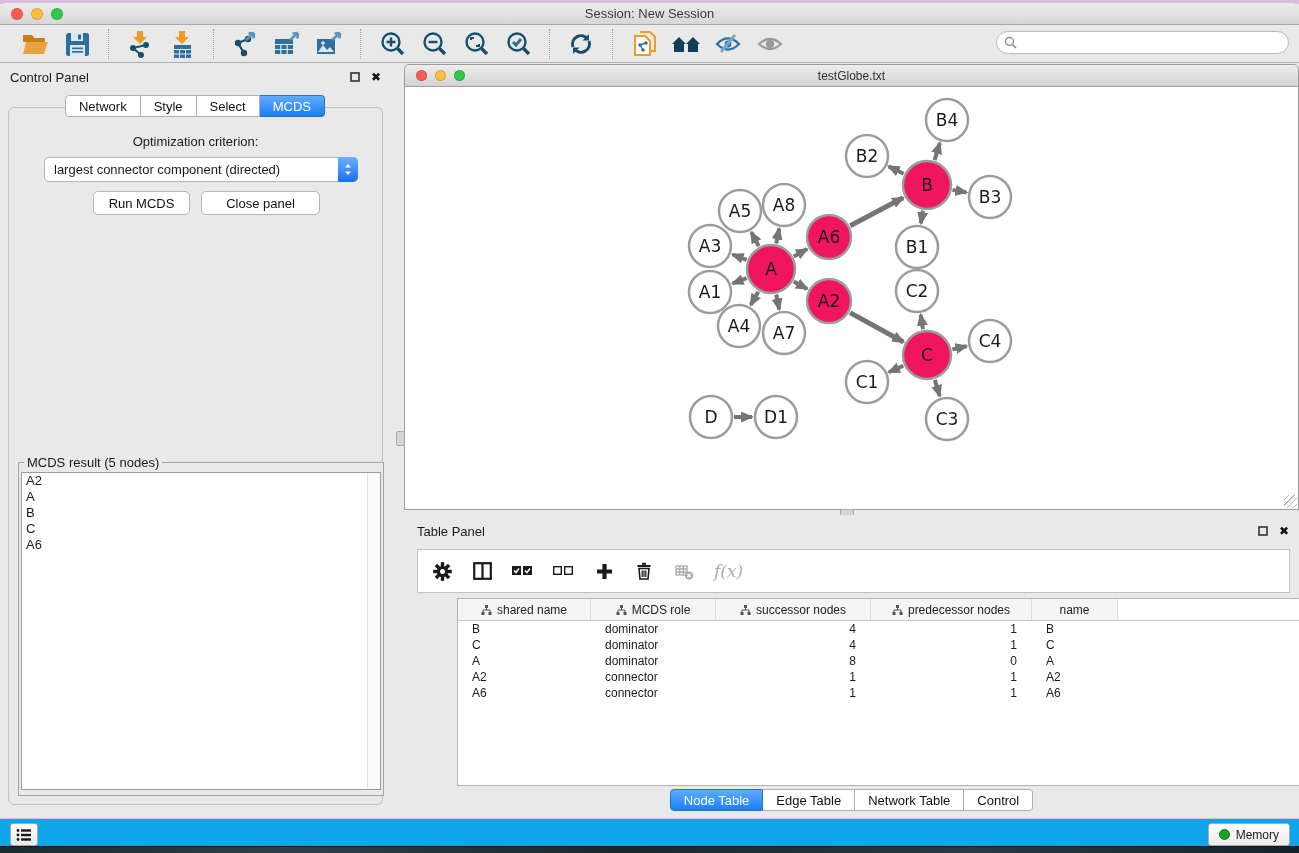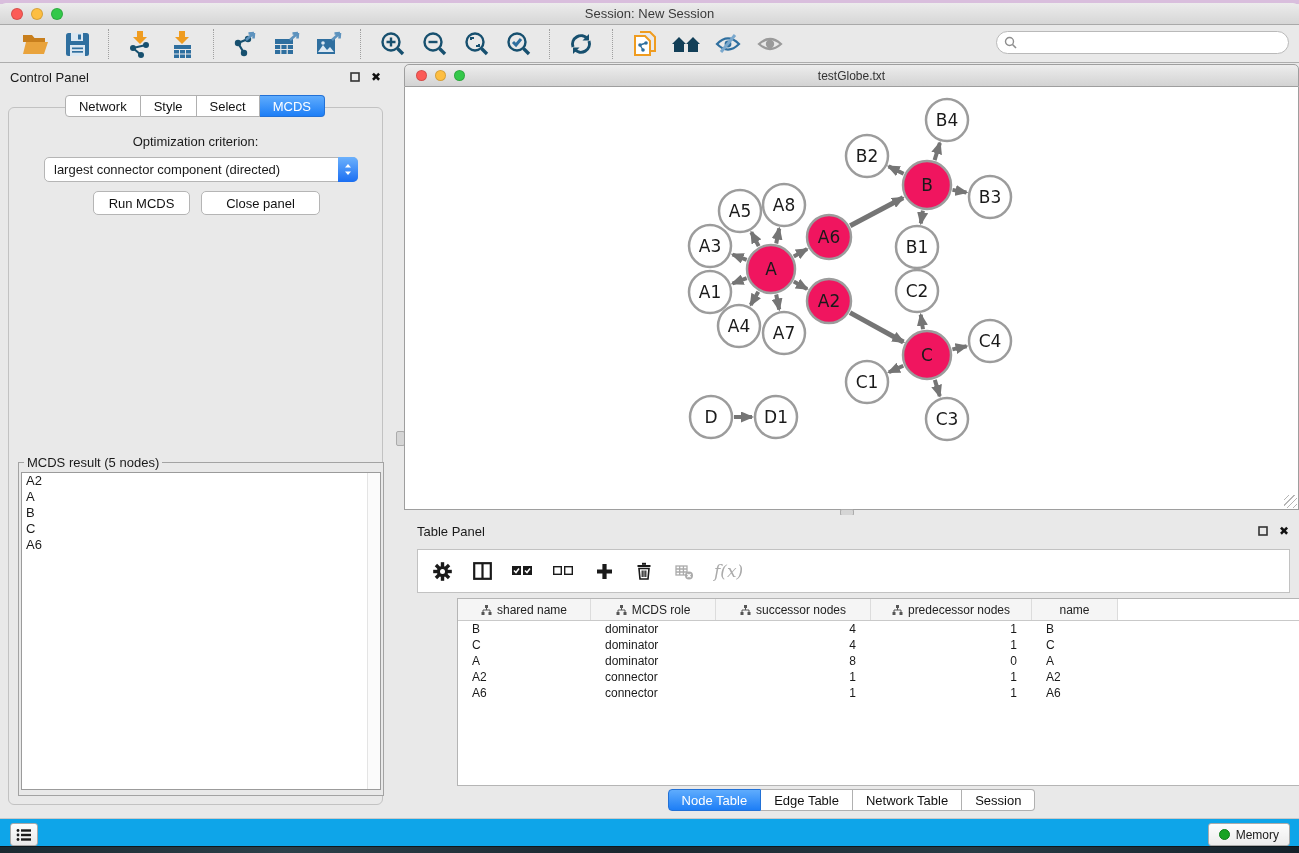--- a/index.html
+++ b/index.html
@@ -564,21 +564,21 @@
             <div class="td right" style="width: 161px;">1</div>
             <div class="td left" style="width: 86px;">A6</div>
           </div>
         </div>
     </div>
 
     <div class="bottom-tabs seg" id="bottom-tabs">
         <div class="tab active">Node Table</div>
         <div class="tab">Edge Table</div>
         <div class="tab">Network Table</div>
-        <div class="tab">Session</div>
+        <div class="tab">Control</div>
       </div>
   </div>
 
   <div class="status-bar">
     <div class="sb-btn">
       <svg width="16" height="14" viewBox="0 0 16 14">
         <g fill="#1a1a1a">
           <circle cx="2" cy="2.5" r="1.4"></circle>
             <rect x="5" y="1.3" width="10" height="2.4"></rect>
           <circle cx="2" cy="7" r="1.4"></circle>

